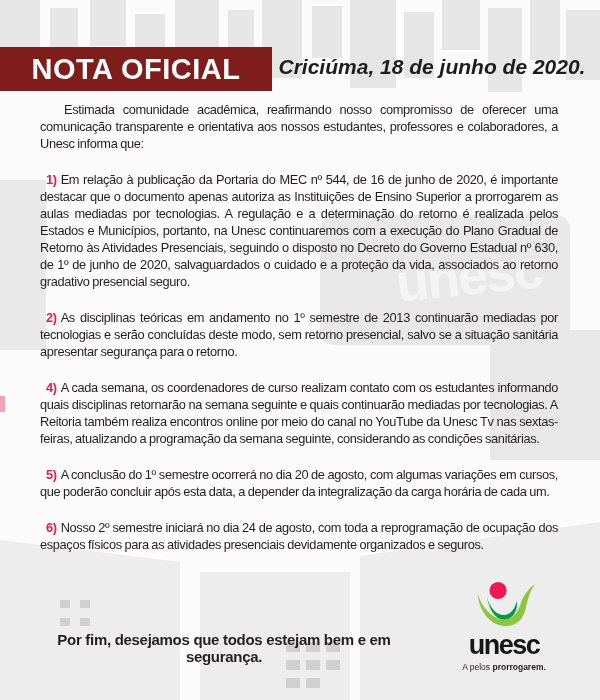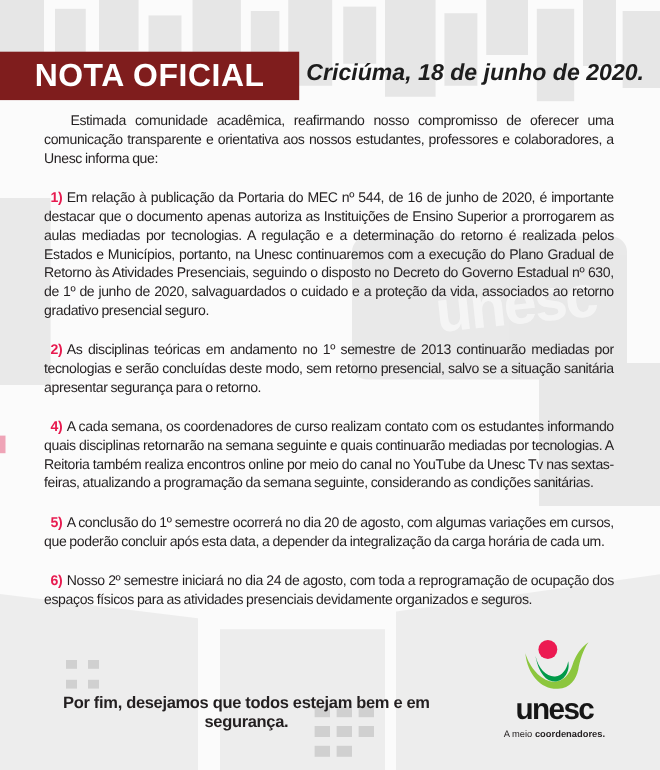--- a/index.html
+++ b/index.html
@@ -117,16 +117,16 @@
     <div class="closing-line">Por fim, desejamos que todos estejam bem e em segurança.</div>
   </div>
 
   <div class="layer logo">
     <svg class="logo-mark" width="66" height="52" viewBox="0 0 100 78" aria-hidden="true">
       <path fill="#8cc63e" d="M10,22 C13,52 32,72 55,71 C72,70 80,58 83,44 C85,33 89,18 97,7 C87,14 79,25 75,38 C70,54 59,63 47,61 C31,59 16,42 10,22 Z"></path>
       <path fill="#009a49" d="M24,26 C28,44 40,55 51,54 C61,53 67,44 69,33 C72,46 64,61 50,61 C36,61 27,44 24,26 Z"></path>
       <circle fill="#ec1a52" cx="41" cy="17" r="13"></circle>
     </svg>
     <span class="logo-wordmark">unesc</span>
-    <span class="logo-tagline"><span>A meio </span><span class="bold">coordenadores.</span></span>
+    <span class="logo-tagline"><span>A pelos </span><span class="bold">prorrogarem.</span></span>
   </div>
 
 </div>
 
 </body></html>

